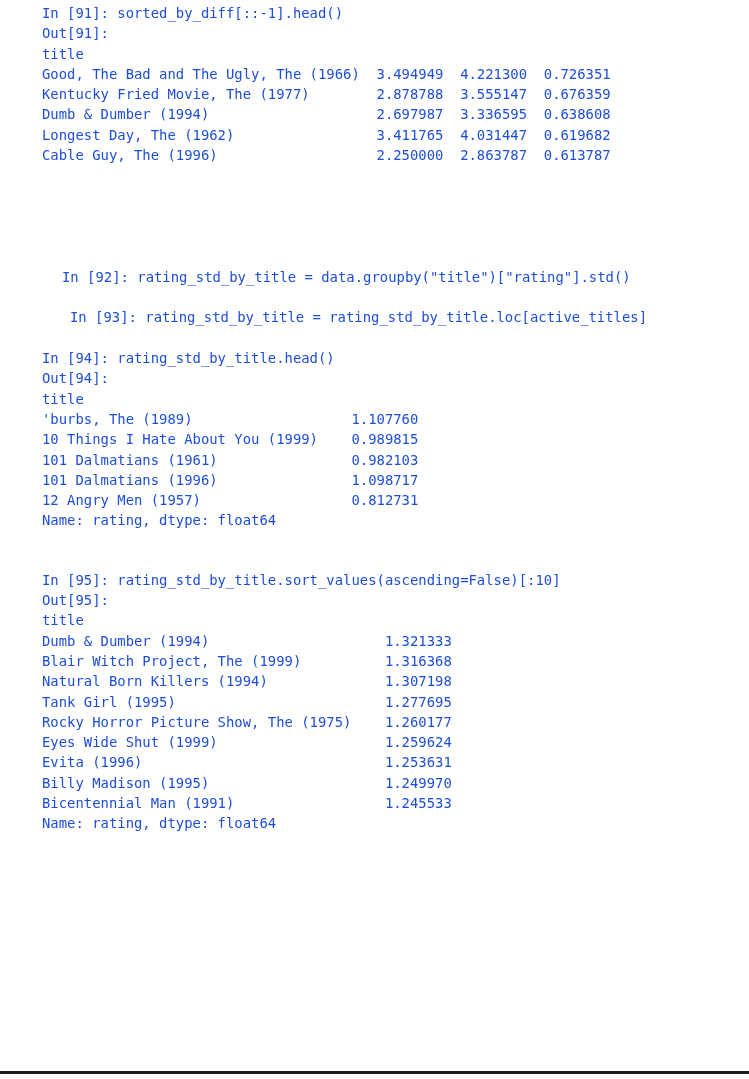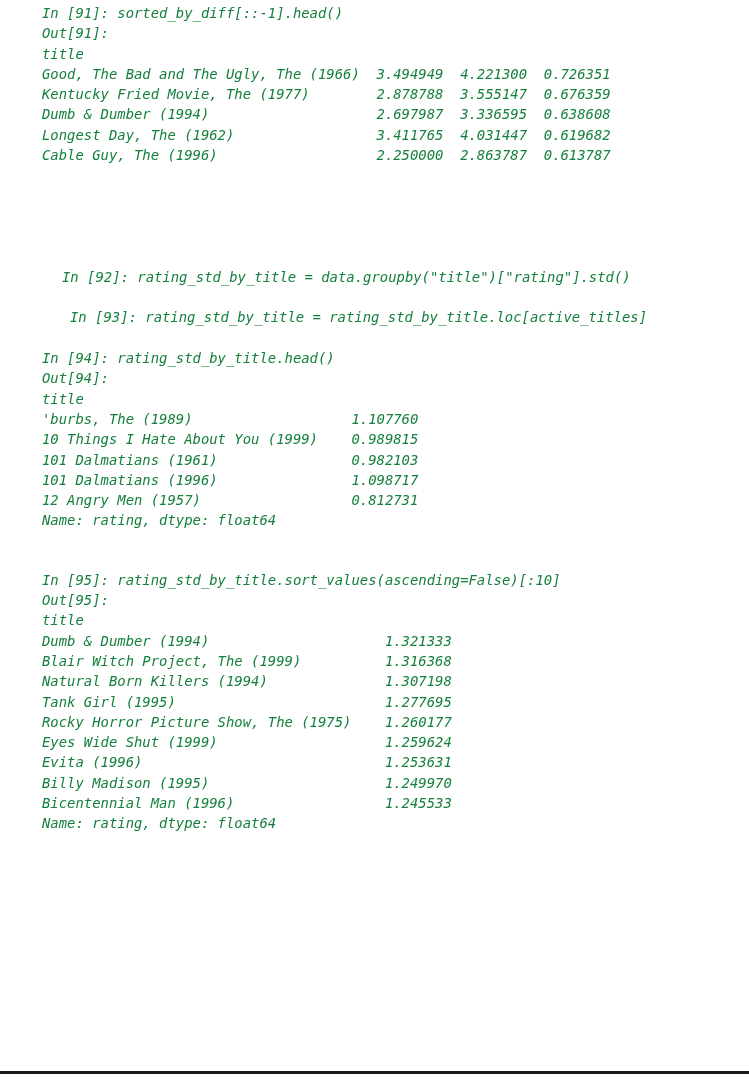--- a/index.html
+++ b/index.html
@@ -10,24 +10,23 @@
     height: 1079px;
     background: #ffffff;
     overflow: hidden;
     font-family: "DejaVu Sans Mono", "Liberation Mono", monospace;
   }
   .console {
     position: absolute;
     top: 3px;
     left: 42px;
     right: 0;
-    color: #15803d;
+    color: #1d4ed8;
     font-size: 13.9px;
     line-height: 20.3px;
-    font-style: italic;
   }
   .ln {
     white-space: pre;
     height: 20.3px;
   }
   .cell-92 { margin-top: 101.5px; margin-left: 20px; } 
   .cell-93 { margin-top: 20.3px; margin-left: 28px; }  
   .cell-94 { margin-top: 20.3px; }  
   .cell-95 { margin-top: 39px; }  
   .bottom-rule {
@@ -81,20 +80,20 @@
       <div class="ln">Out[95]:</div>
       <div class="ln">title</div>
       <div class="ln">Dumb &amp; Dumber (1994)                     1.321333</div>
       <div class="ln">Blair Witch Project, The (1999)          1.316368</div>
       <div class="ln">Natural Born Killers (1994)              1.307198</div>
       <div class="ln">Tank Girl (1995)                         1.277695</div>
       <div class="ln">Rocky Horror Picture Show, The (1975)    1.260177</div>
       <div class="ln">Eyes Wide Shut (1999)                    1.259624</div>
       <div class="ln">Evita (1996)                             1.253631</div>
       <div class="ln">Billy Madison (1995)                     1.249970</div>
-      <div class="ln">Bicentennial Man (1996)                  1.245533</div>
+      <div class="ln">Bicentennial Man (1991)                  1.245533</div>
       <div class="ln">Name: rating, dtype: float64</div>
     </section>
 
   </div>
 
   <div class="bottom-rule"></div>
 </div>
 
 </body></html>

